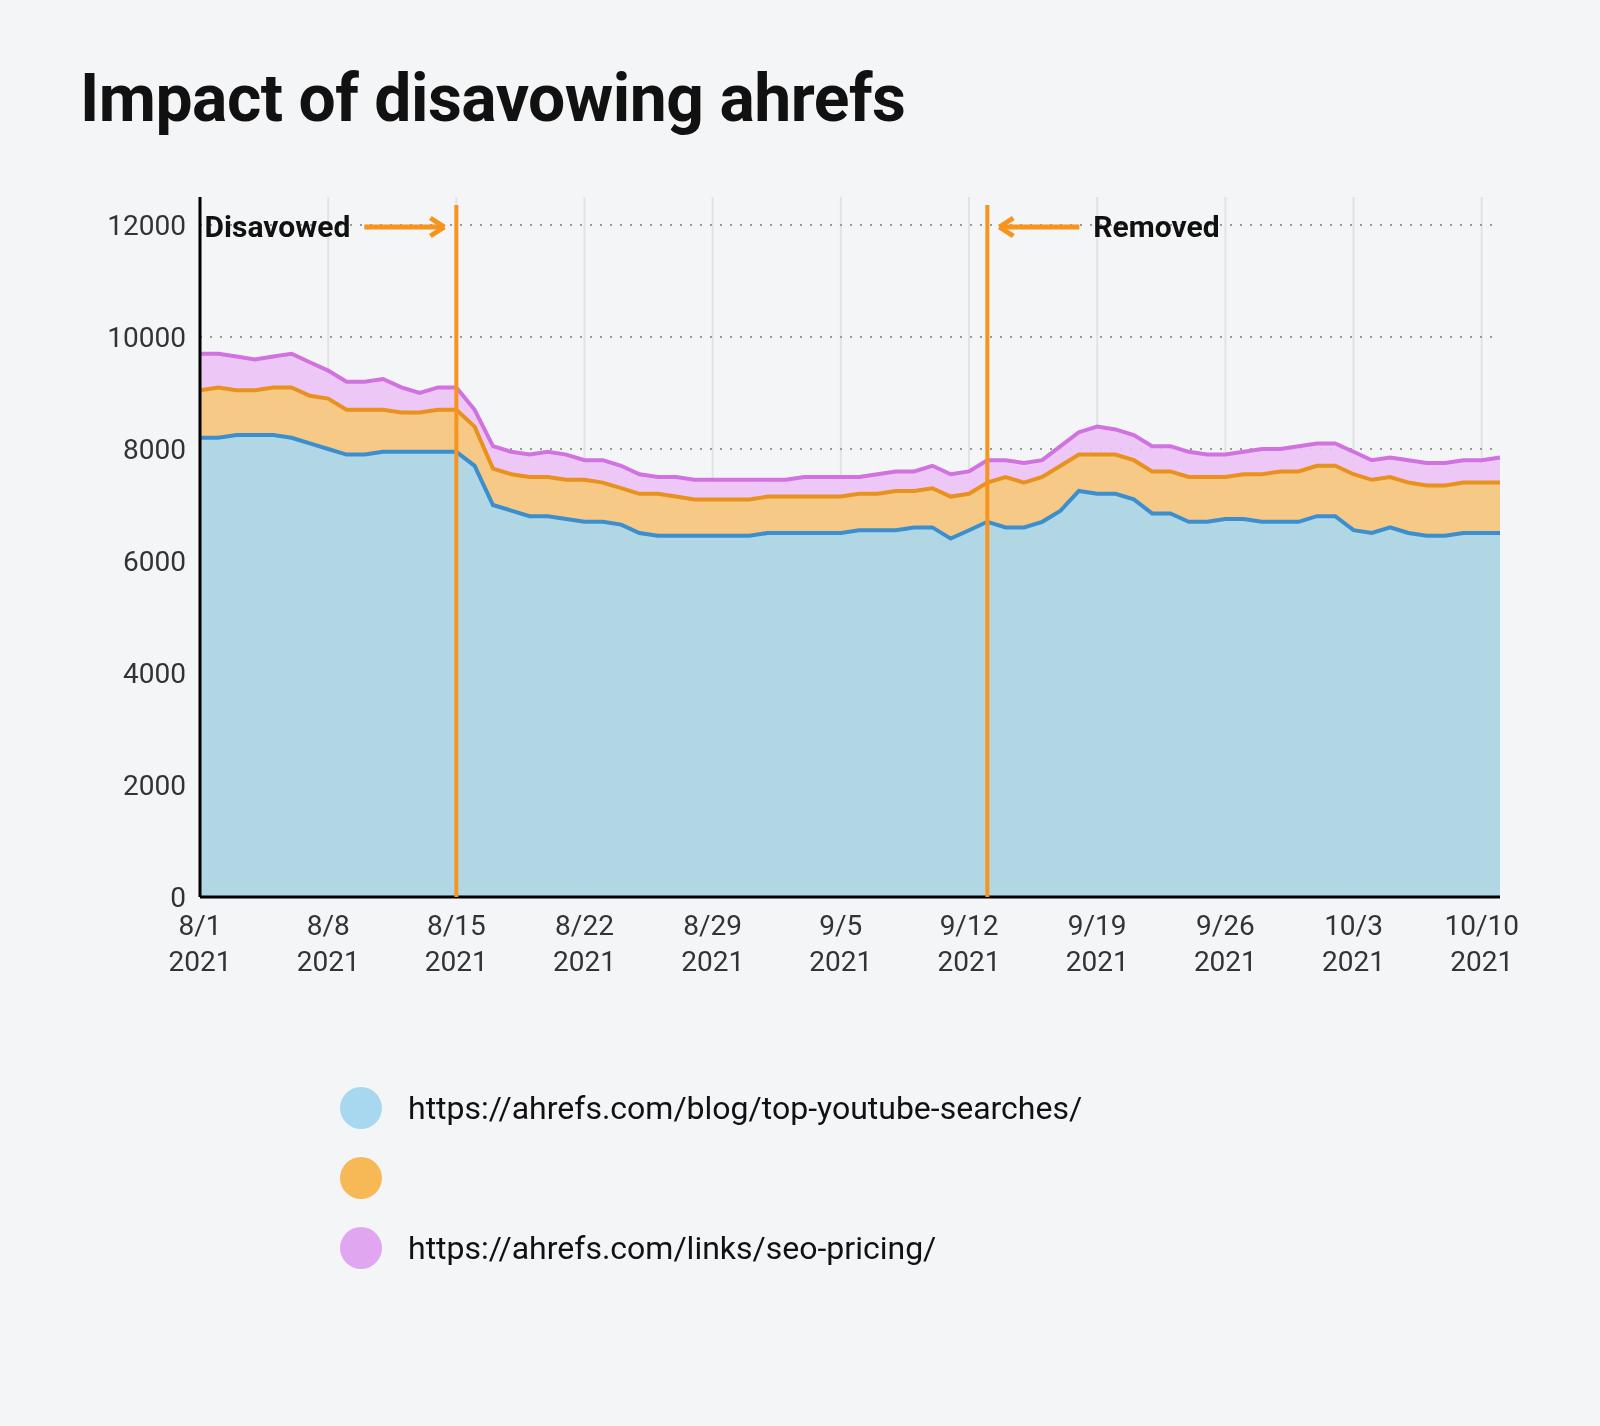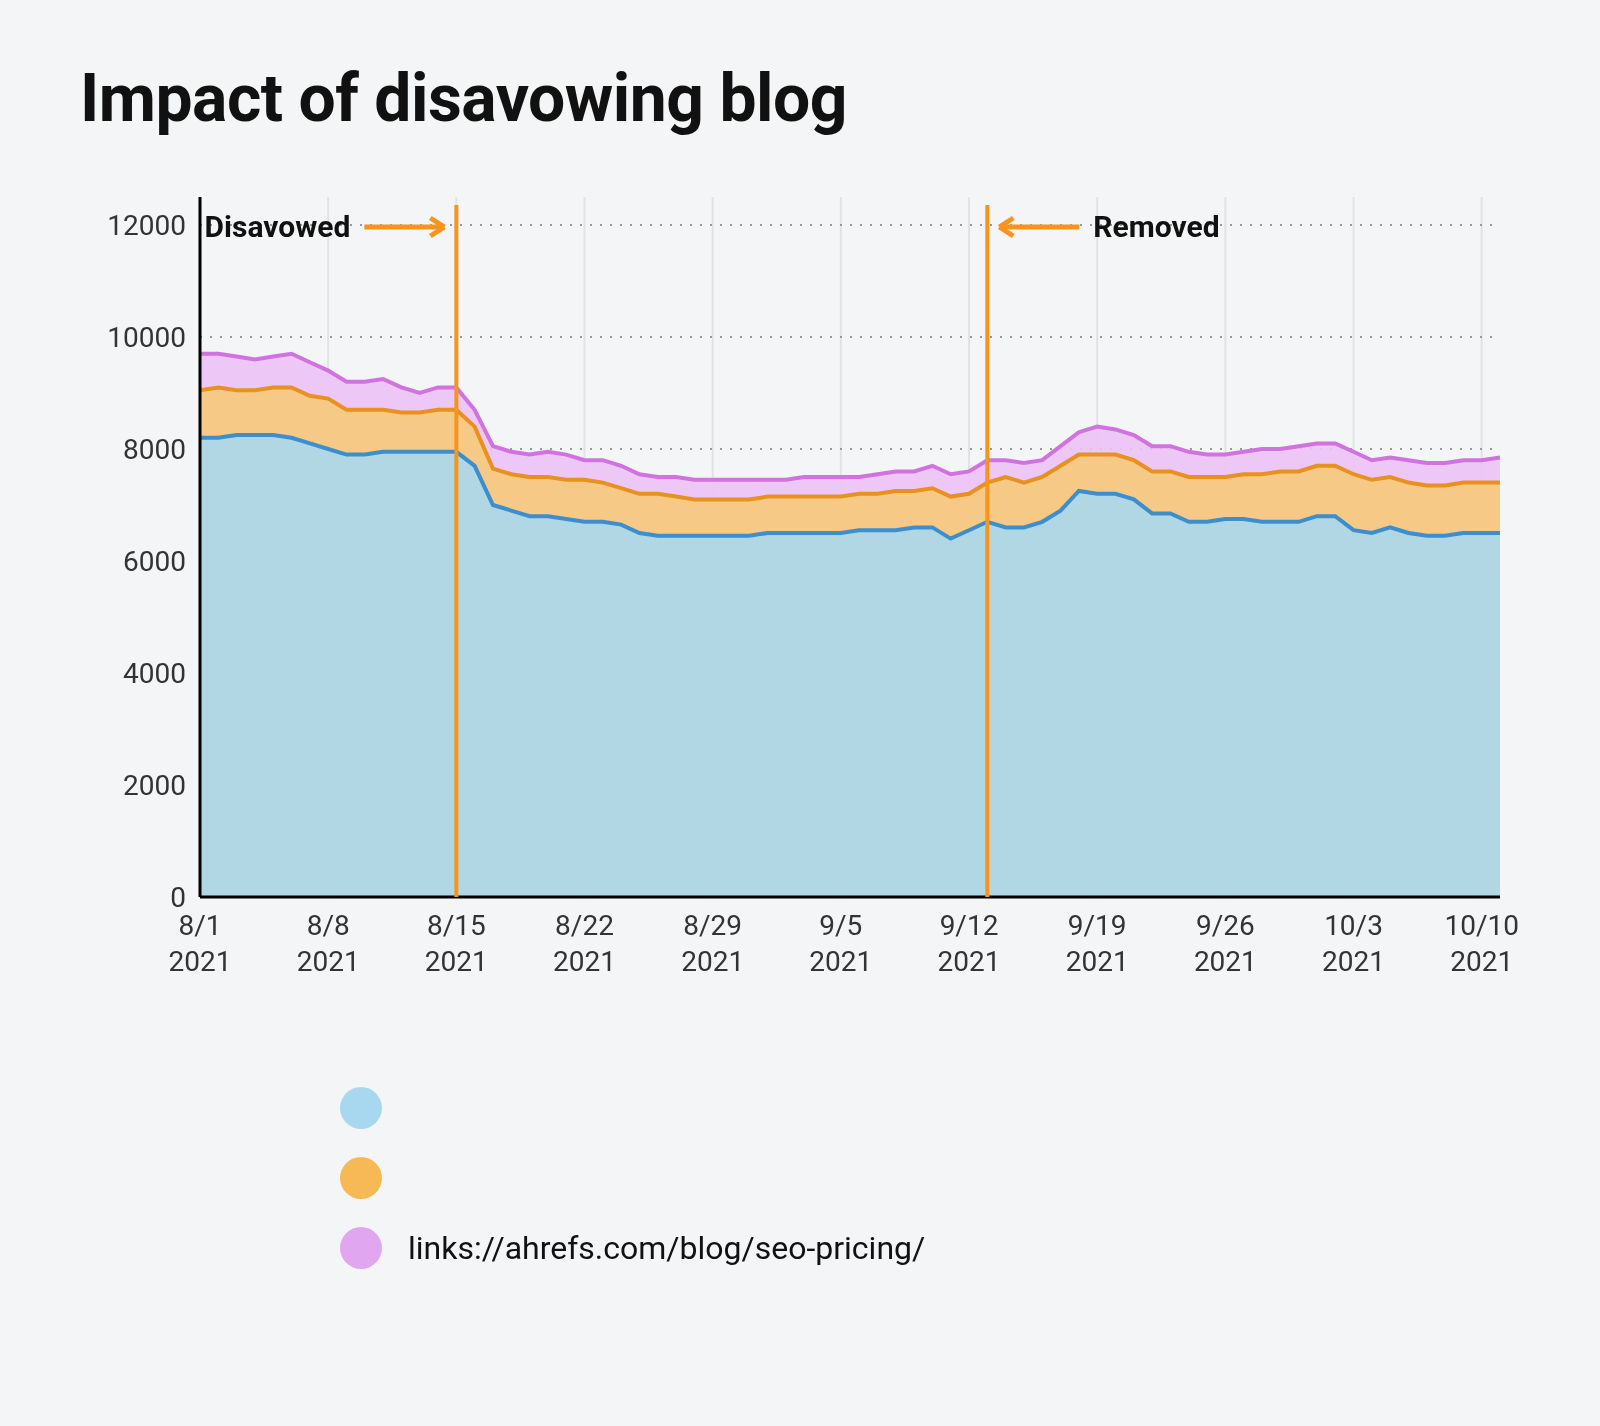--- a/index.html
+++ b/index.html
@@ -71,21 +71,21 @@
   border-radius: 50%;
 }
 .legend-label {
   font-size: 32px;
   color: #111;
 }
 </style>
 </head>
 <body>
 
-<h1 class="title">Impact of disavowing blog</h1>
+<h1 class="title">Impact of disavowing ahrefs</h1>
 
 <div class="chart-wrap">
   <svg class="chart" id="chart-svg" viewBox="0 0 1440 820">
       <line x1="120" y1="10" x2="120" y2="710" class="grid-v"></line>
       <line x1="248.16901408450704" y1="10" x2="248.16901408450704" y2="710" class="grid-v"></line>
       <line x1="376.3380281690141" y1="10" x2="376.3380281690141" y2="710" class="grid-v"></line>
       <line x1="504.5070422535211" y1="10" x2="504.5070422535211" y2="710" class="grid-v"></line>
       <line x1="632.6760563380282" y1="10" x2="632.6760563380282" y2="710" class="grid-v"></line>
       <line x1="760.8450704225352" y1="10" x2="760.8450704225352" y2="710" class="grid-v"></line>
       <line x1="889.0140845070422" y1="10" x2="889.0140845070422" y2="710" class="grid-v"></line>
@@ -144,21 +144,22 @@
       <line x1="907.3239436619718" y1="18" x2="907.3239436619718" y2="710" class="marker-line"></line>
       <line x1="919.3239436619718" y1="40" x2="999.3239436619718" y2="40" class="marker-arrow"></line>
       <path d="M 919.3239436619718 40 l 14 -9 M 919.3239436619718 40 l 14 9" class="marker-arrow"></path>
       <text x="1013.3239436619718" y="50" text-anchor="start" class="marker-label">Removed</text>
     </svg>
 </div>
 
 <div class="legend" id="legend">
     <div class="legend-row">
       <div class="swatch" style="background: rgb(168, 216, 240);"></div>
+      <div class="legend-label">https://ahrefs.com/blog/top-youtube-searches/</div>
     </div>
     <div class="legend-row">
       <div class="swatch" style="background: rgb(247, 185, 85);"></div>
     </div>
     <div class="legend-row">
       <div class="swatch" style="background: rgb(224, 167, 240);"></div>
-      <div class="legend-label">links://ahrefs.com/blog/seo-pricing/</div>
+      <div class="legend-label">https://ahrefs.com/links/seo-pricing/</div>
     </div>
   </div>
 
 </body></html>

